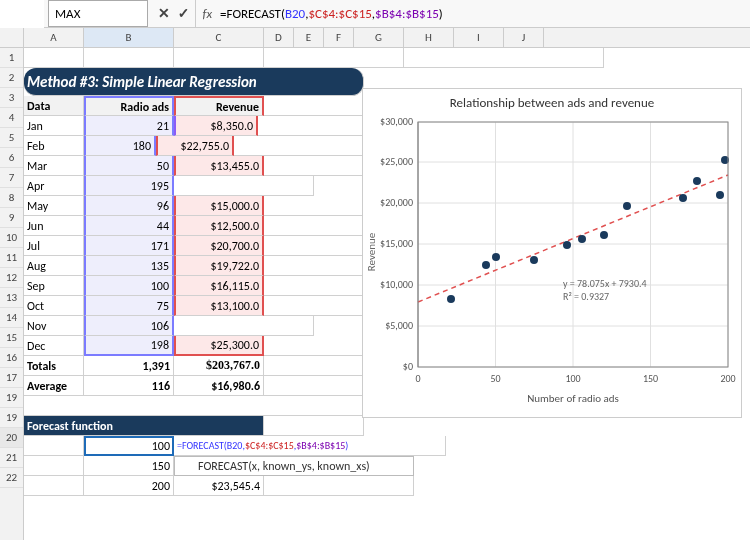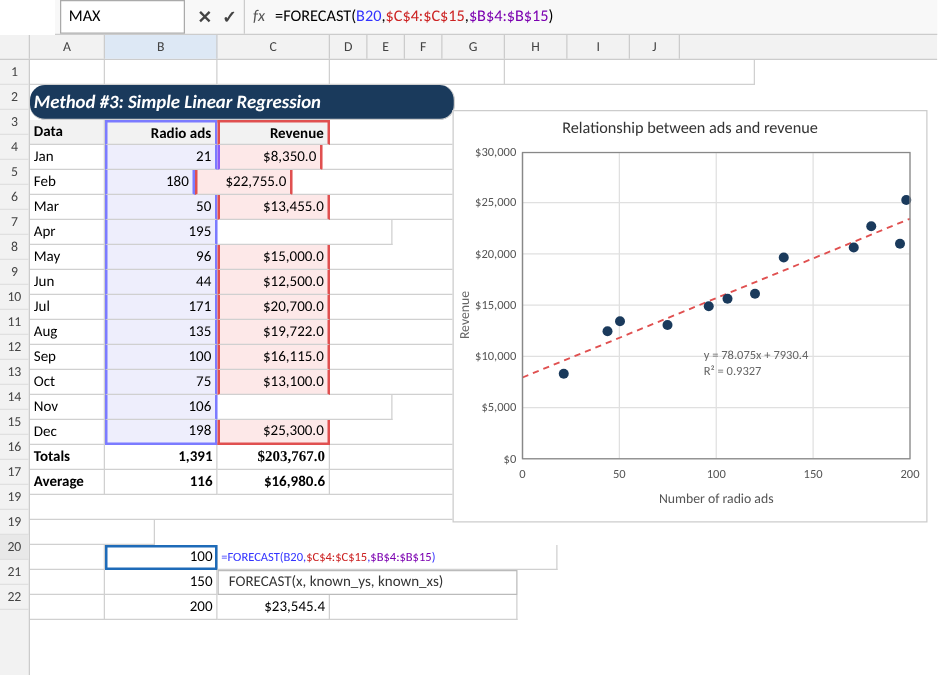--- a/index.html
+++ b/index.html
@@ -328,35 +328,36 @@
         <div class="cell right bold" style="width:90px;">116</div>
         <div class="cell right bold" style="width:90px;">$16,980.6</div>
         <div class="cell" style="width:140px;"></div>
       </div>
 
       <div class="grid-row">
         <div class="cell" style="width:340px;"></div>
       </div>
 
       <div class="grid-row">
+        <div class="cell bold" style="width:240px; background:#1a3a5c; color:white; font-size:12px;">Forecast function</div>
         <div class="cell" style="width:100px;"></div>
       </div>
 
       <div class="grid-row">
         <div class="cell" style="width:60px;"></div>
         <div class="cell right" style="width:90px; outline:2px solid #1e6bb8; outline-offset:-2px;">100</div>
         <div class="cell" style="width:272px; color:#3333ff; font-size:10px;">
           =FORECAST(<span style="color:#3333ff">B20</span>,<span style="color:#cc2222">$C$4:$C$15</span>,<span style="color:#7b00b0">$B$4:$B$15</span>)
         </div>
       </div>
 
       <div class="grid-row" style="position:relative;">
         <div class="cell" style="width:60px;"></div>
         <div class="cell right" style="width:90px;">150</div>
-        <div class="cell" style="width:240px; background:#fff; border:1px solid #bbb; font-size:12px; color:#333; padding: 2px 8px;">FORECAST(x, known_ys, known_xs)</div>
+        <div class="cell" style="width:240px; background:#fff; border:1px solid #bbb; font-size:12px; color:#333; padding: 2px 23px;">FORECAST(x, known_ys, known_xs)</div>
       </div>
 
       <div class="grid-row">
         <div class="cell" style="width:60px;"></div>
         <div class="cell right" style="width:90px;">200</div>
         <div class="cell right" style="width:90px;">$23,545.4</div>
         <div class="cell" style="width:150px;"></div>
       </div>
 
     </div>

